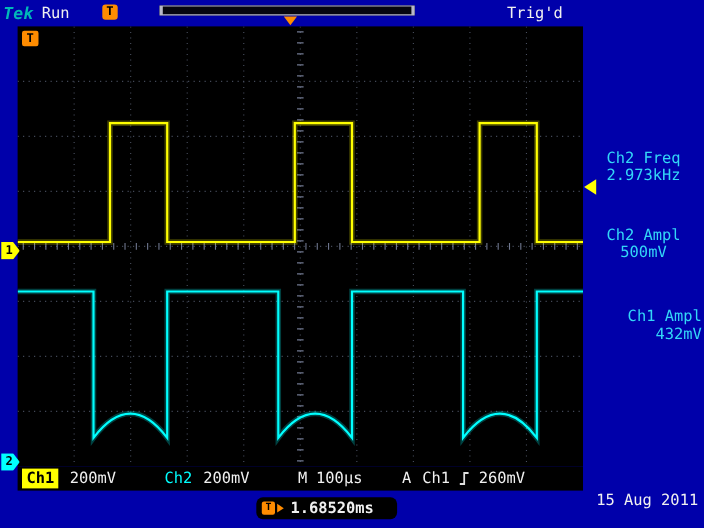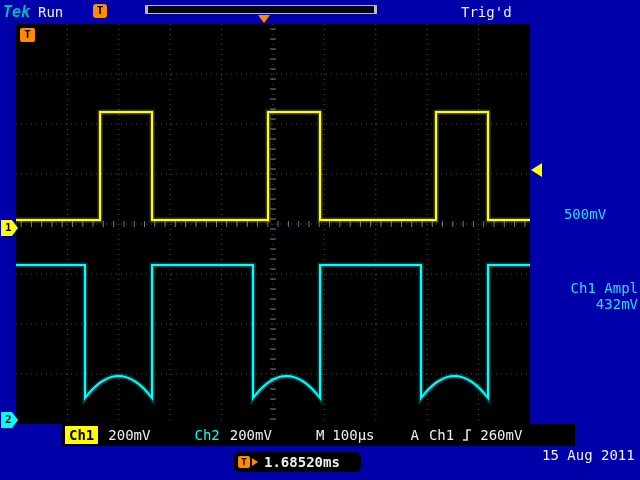--- a/index.html
+++ b/index.html
@@ -44,21 +44,21 @@
                       border-right: 11px solid var(--ch1, #ffff00); }
 
   
   .meas { position: absolute; left: 532px; width: 106px; text-align: center;
           font-size: 14px; line-height: 16px; color: var(--meas, #33d6f7); }
   .m1 { top: 136px; } .m2 { top: 206px; } .m3 { top: 280px; text-align: right; }
 
   
   .statusbar { position: absolute; left: 16px; top: 424px; width: 514px; height: 22px;
                background: #000; display: flex; align-items: center; font-size: 14px;
-               color: var(--text, #f0f0f0); white-space: nowrap; margin-left: 45px; }
+               color: var(--text, #f0f0f0); white-space: nowrap; }
   .sb-ch1chip { margin-left: 4px; background: var(--ch1, #ffff00); color: #000;
                 font-weight: bold; padding: 1px 4px; }
   .sb-ch1val { margin-left: 10px; }
   .sb-ch2lab { margin-left: 44px; color: var(--ch2, #00ffff); font-weight: normal; }
   .sb-ch2val { margin-left: 10px; }
   .sb-mlab   { margin-left: 44px; }
   .sb-mval   { margin-left: 8px; }
   .sb-alab   { margin-left: 36px; }
   .sb-srcval { margin-left: 10px; }
   .sb-slope  { margin-left: 8px; }
@@ -203,21 +203,26 @@
         <path d="M0,196L84,196 L84,88 L136,88 L136,196L252,196 L252,88 L304,88 L304,196L420,196 L420,88 L472,88 L472,196L514,196" fill="none" stroke="#ffff00" stroke-width="2"></path>
       </svg>
     <div class="t-corner">T</div>
   </div>
 
   <div class="ch-tag tag1">1</div>
   <div class="ch-tag tag2">2</div>
 
   <div class="trig-level-arrow"></div>
 
+  <div class="meas m1">
+    <div>Ch2 Freq</div>
+    <div>2.973kHz</div>
+  </div>
   <div class="meas m2">
+    <div>Ch2 Ampl</div>
     <div>500mV</div>
   </div>
   <div class="meas m3">
     <div>Ch1 Ampl</div>
     <div>432mV</div>
   </div>
 
   <div class="statusbar">
     <span class="sb-ch1chip">Ch1</span>
     <span class="sb-ch1val">200mV</span>

